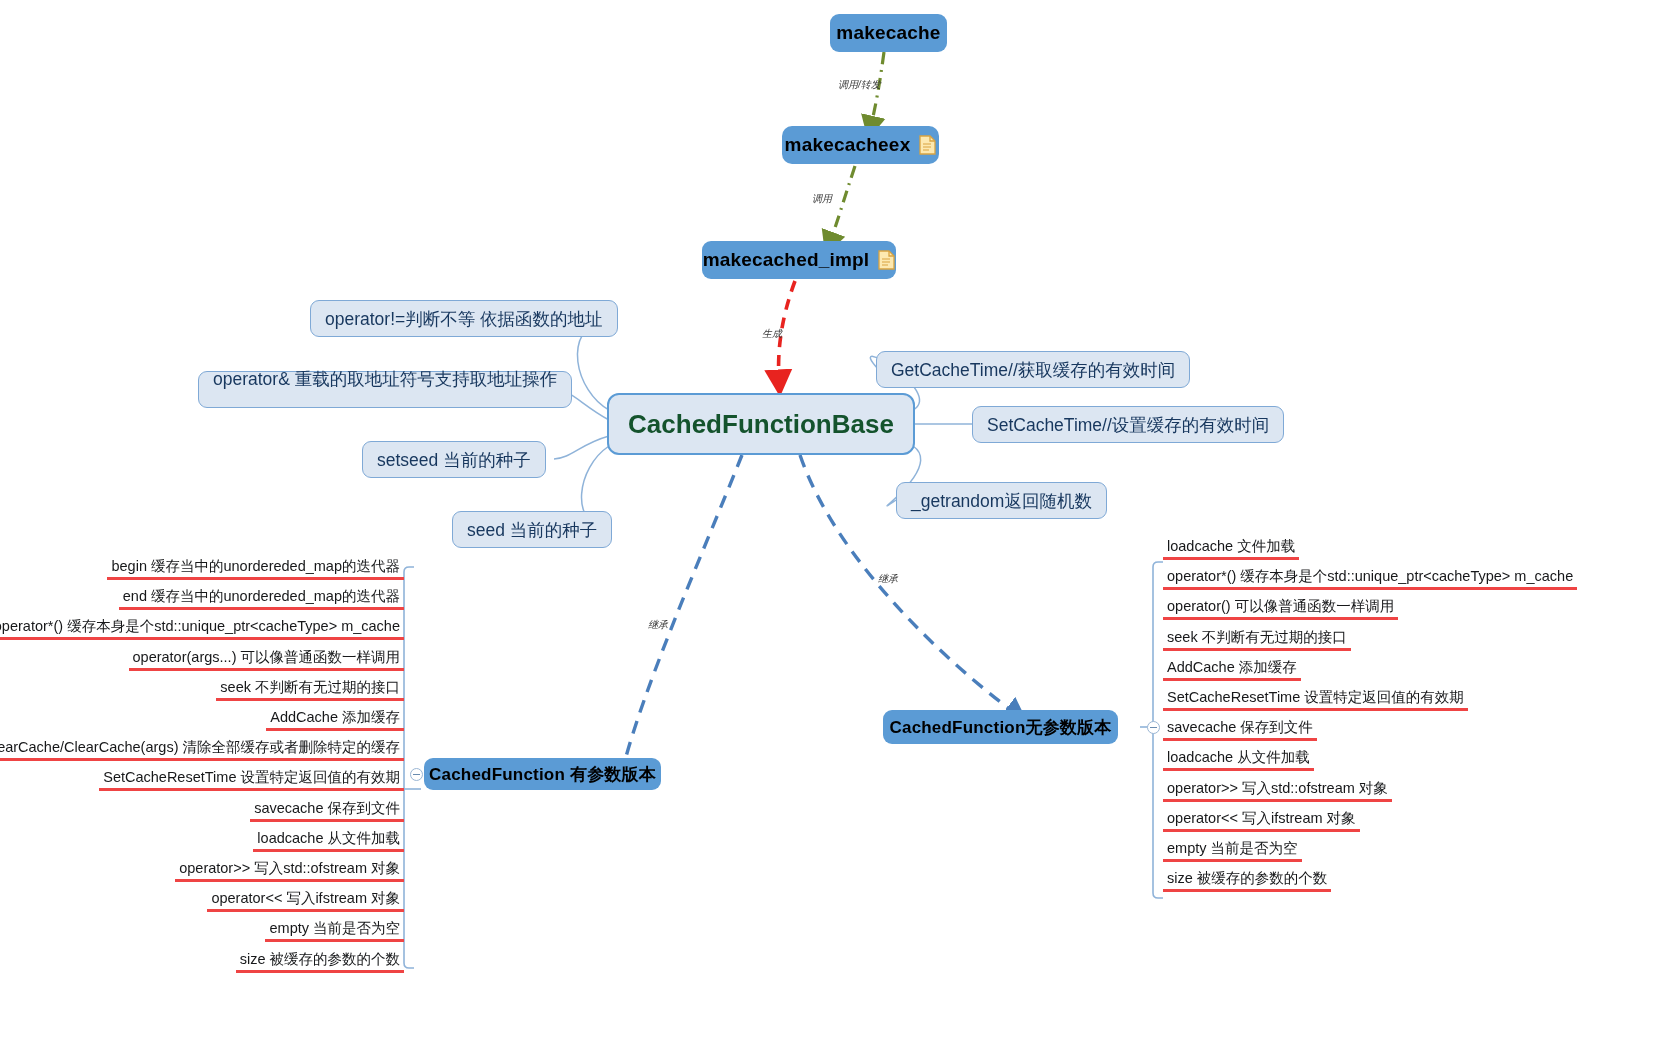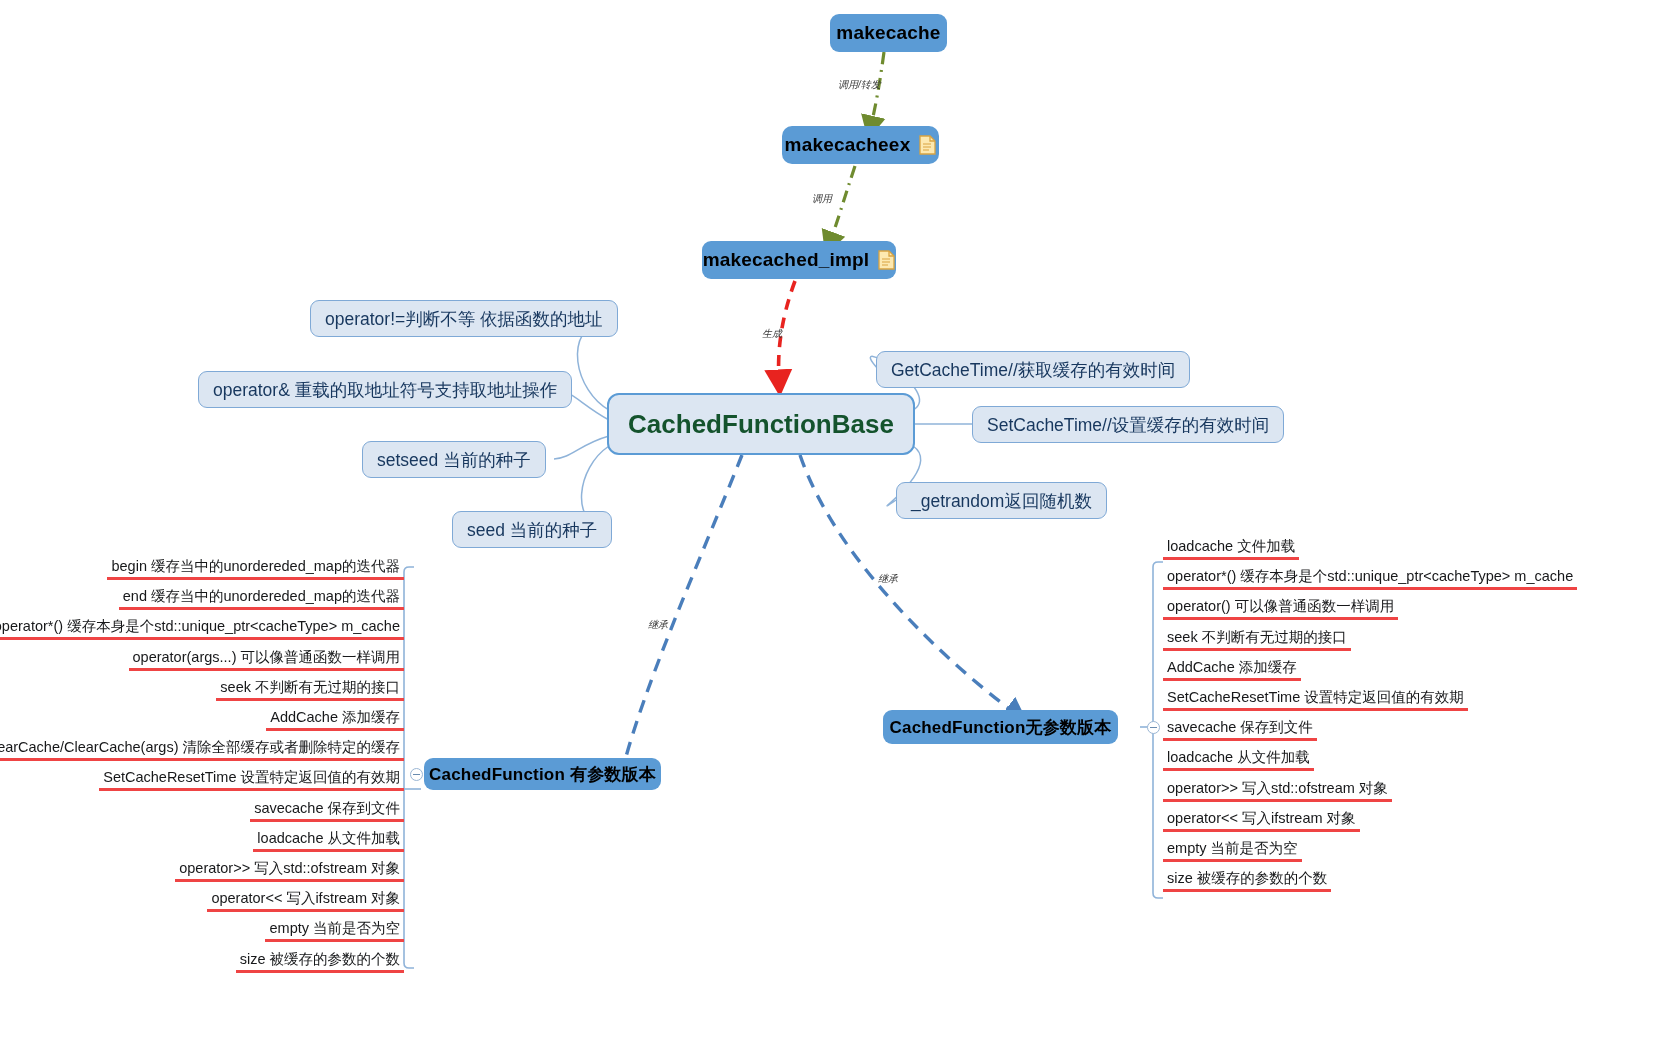--- a/index.html
+++ b/index.html
@@ -129,21 +129,21 @@
   <div class="edge-label" style="left:648px;top:618px;">继承</div>
   <div class="edge-label" style="left:878px;top:572px;">继承</div>
 
   <div class="node n-root" style="left:607px;top:393px;width:308px;height:62px;font-size:26px;">
     <span>CachedFunctionBase</span>
   </div>
 
   <div class="node n-leaf" style="left:310px;top:300px;height:37px;">
     <span>operator!=判断不等 依据函数的地址</span>
   </div>
-  <div class="node n-leaf" style="left:198px;top:371px;height:37px;">
+  <div class="node n-leaf" style="left:198px;top:371px;height:37px;align-items:flex-end;">
     <span>operator&amp; 重载的取地址符号支持取地址操作</span>
   </div>
   <div class="node n-leaf" style="left:362px;top:441px;height:37px;">
     <span>setseed 当前的种子</span>
   </div>
   <div class="node n-leaf" style="left:452px;top:511px;height:37px;">
     <span>seed 当前的种子</span>
   </div>
 
   <div class="node n-leaf" style="left:876px;top:351px;height:37px;">

